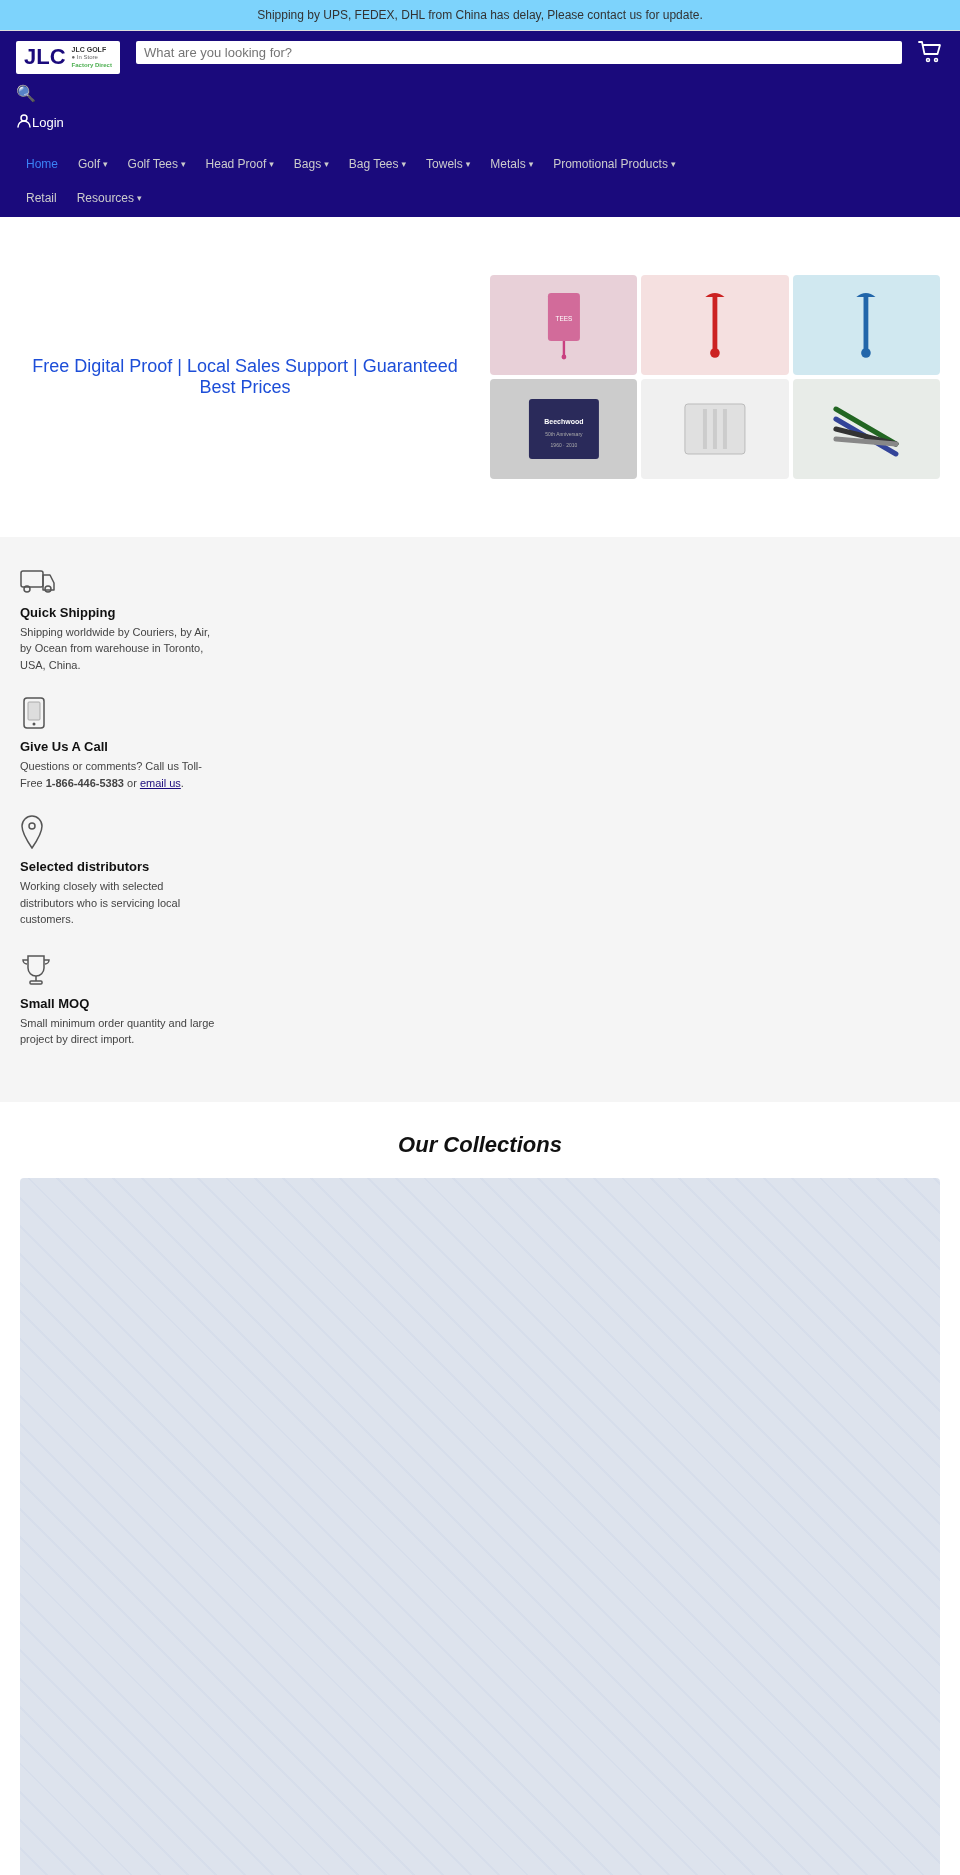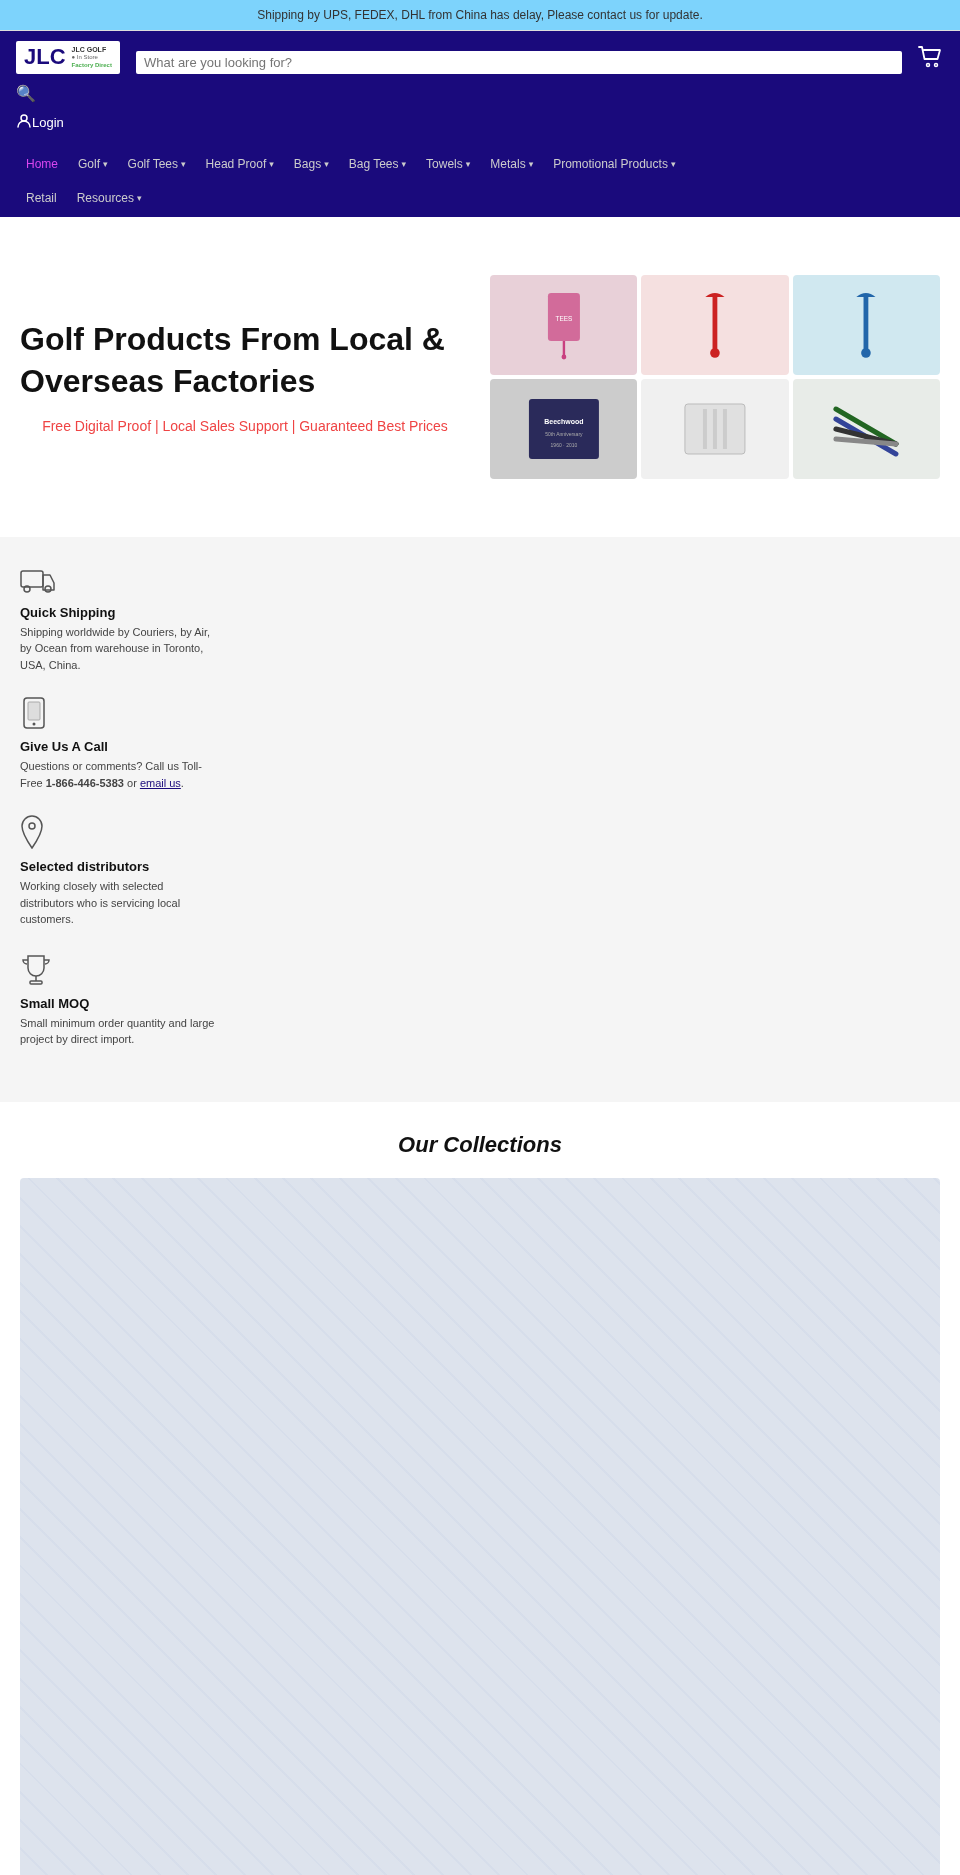--- a/index.html
+++ b/index.html
@@ -15,21 +15,21 @@
       border-bottom: 1px solid #ddd;
     }
 
     
     .header {
       background: #1a0a7c;
       padding: 10px 16px;
     }
     .header-top {
       display: flex;
-      align-items: flex-end;
+      align-items: flex-start;
       justify-content: space-between;
       margin-bottom: 8px;
     }
     .logo-area {
       display: flex;
       align-items: center;
     }
     .logo-box {
       background: #fff;
       padding: 4px 8px;
@@ -93,21 +93,21 @@
     .nav-item {
       color: #ccc;
       font-size: 12px;
       padding: 10px 10px;
       cursor: pointer;
       white-space: nowrap;
       display: flex;
       align-items: center;
       gap: 3px;
     }
-    .nav-item.active { color: #d946ef; }
+    .nav-item.active { color: #3b82f6; }
     .nav-chevron { font-size: 9px; }
     .nav-row2 {
       display: flex;
       padding-bottom: 2px;
     }
 
     
     .hero {
       background: #fff;
       padding: 40px 20px;
@@ -121,22 +121,22 @@
       padding-right: 20px;
     }
     .hero-title {
       font-size: 32px;
       font-weight: bold;
       color: #111;
       line-height: 1.3;
       margin-bottom: 16px;
     }
     .hero-subtitle {
-      font-size: 14px;
-      color: #ef4444;
+      font-size: 18px;
+      color: #1d4ed8;
       text-align: center;
     }
     .hero-images {
       flex: 1;
       display: grid;
       grid-template-columns: 1fr 1fr 1fr;
       grid-template-rows: 1fr 1fr;
       gap: 4px;
       max-width: 500px;
     }
@@ -313,21 +313,20 @@
     </div>
     <div class="nav-item">
       <span>Resources</span>
       <span class="nav-chevron">▾</span>
     </div>
   </div>
 </div>
 
 <div class="hero">
   <div class="hero-text">
-    <div class="hero-title">Golf Products From Local &amp; Overseas Factories</div>
     <div class="hero-subtitle">Free Digital Proof | Local Sales Support | Guaranteed Best Prices</div>
   </div>
   <div class="hero-images">
 
     <div class="hero-img-box" style="background:#e8d0d8;">
       <svg viewBox="0 0 80 100" xmlns="http://www.w3.org/2000/svg">
         <rect x="20" y="10" width="40" height="60" rx="4" fill="#c94080" opacity="0.7"></rect>
         <text x="40" y="45" text-anchor="middle" font-size="8" fill="#fff">TEES</text>
         <line x1="40" y1="70" x2="40" y2="90" stroke="#c94080" stroke-width="3"></line>
         <circle cx="40" cy="90" r="3" fill="#c94080"></circle>

